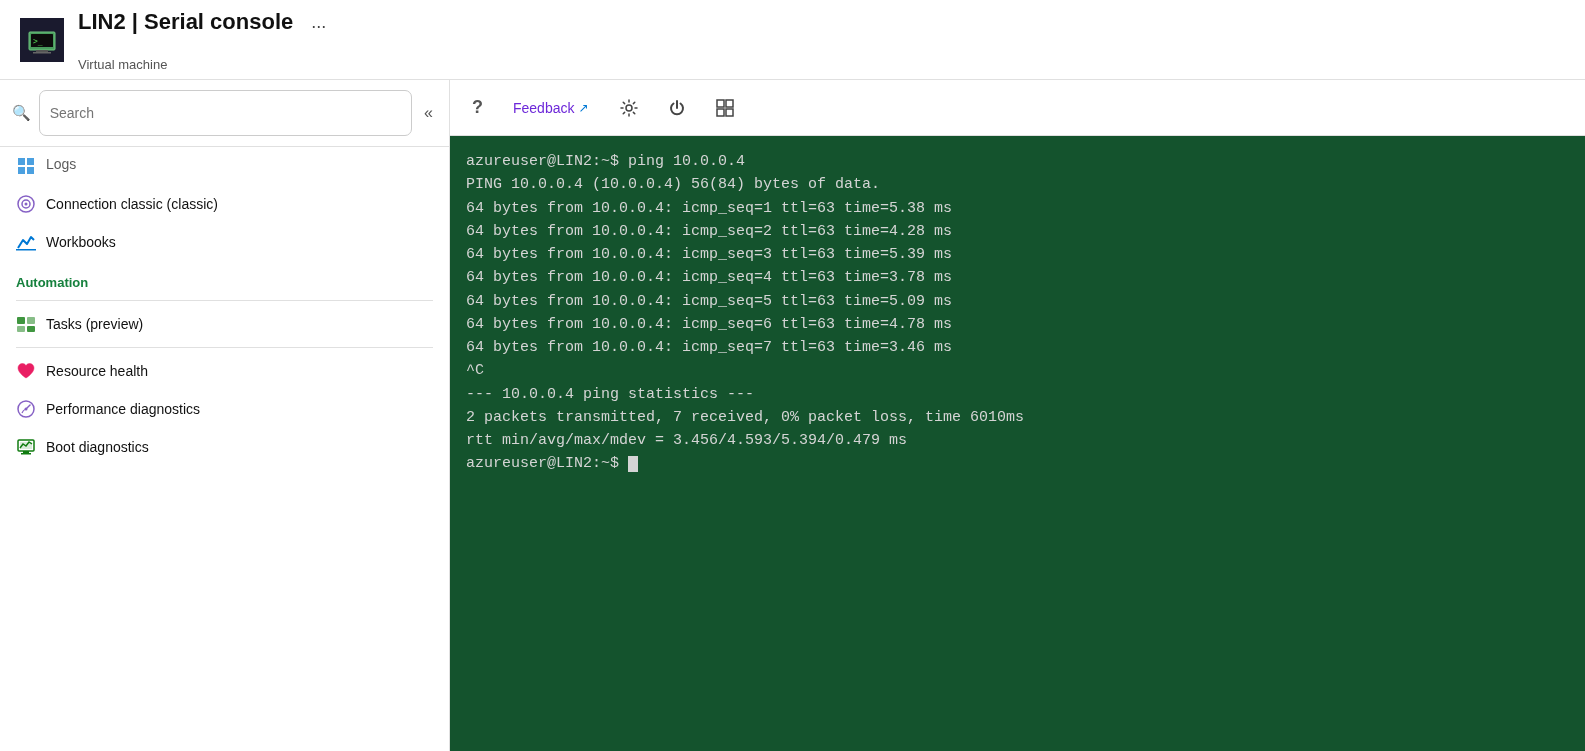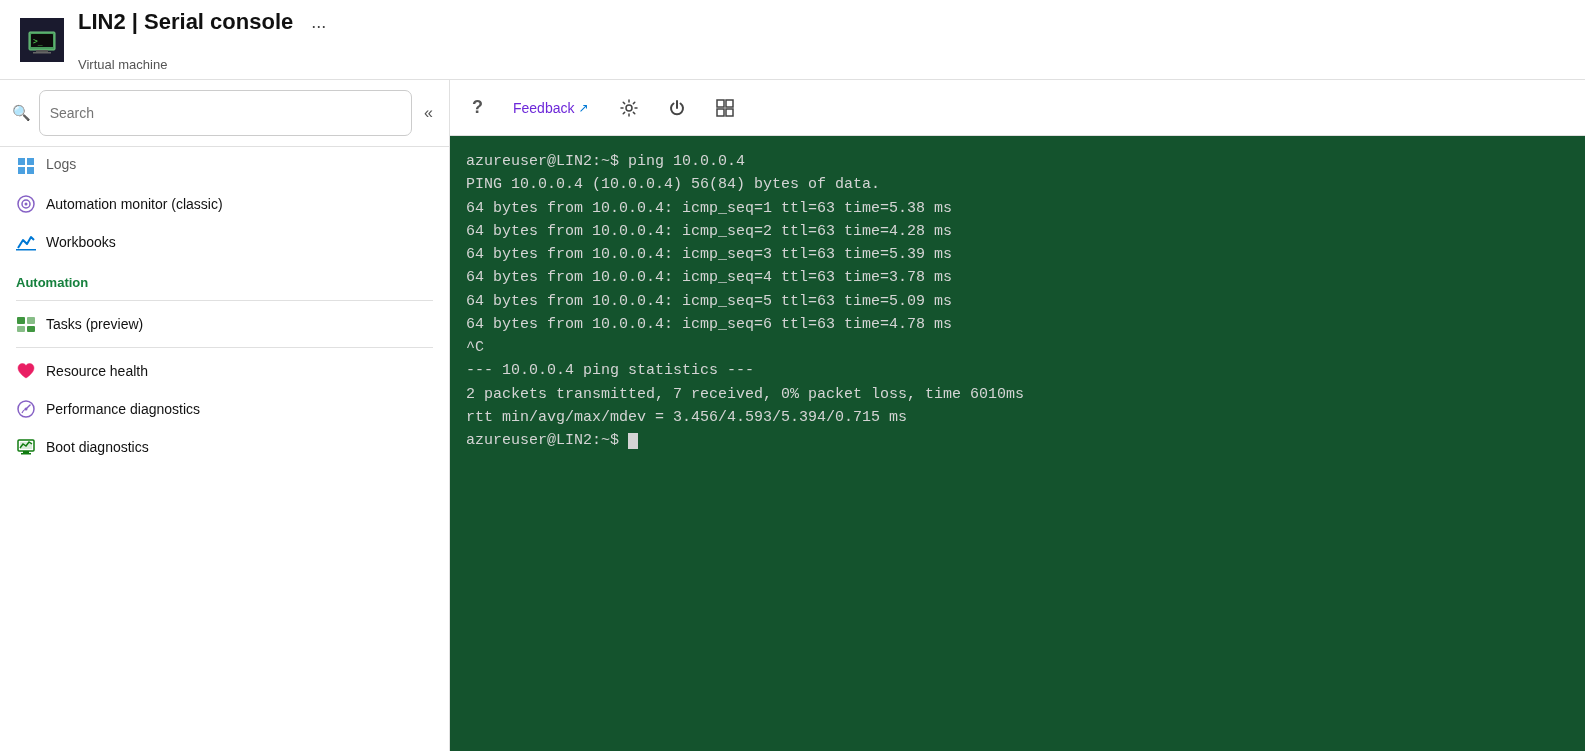--- a/index.html
+++ b/index.html
@@ -93,21 +93,21 @@
     </div>
 
     <div class="sidebar-item">
       <div class="sidebar-item-icon">
         <svg width="20" height="20" viewBox="0 0 20 20" fill="none">
           <circle cx="10" cy="10" r="8" stroke="#8661c5" stroke-width="1.5" fill="none"></circle>
           <circle cx="10" cy="10" r="4" stroke="#8661c5" stroke-width="1.5" fill="none"></circle>
           <circle cx="10" cy="10" r="1.5" fill="#8661c5"></circle>
         </svg>
       </div>
-      <span class="sidebar-item-label">Automation monitor (classic)</span>
+      <span class="sidebar-item-label">Connection classic (classic)</span>
     </div>
 
     <div class="sidebar-item">
       <div class="sidebar-item-icon">
         <svg width="20" height="20" viewBox="0 0 20 20" fill="none">
           <polyline points="2,16 7,8 11,12 15,5 18,8" stroke="#0078d4" stroke-width="2" fill="none" stroke-linejoin="round"></polyline>
           <rect x="0" y="17" width="20" height="1.5" fill="#0078d4"></rect>
         </svg>
       </div>
       <span class="sidebar-item-label">Workbooks</span>
@@ -201,21 +201,22 @@
 
     <div class="terminal" id="terminal-output">
     <div class="terminal-line">azureuser@LIN2:~$ ping 10.0.0.4</div>
         <div class="terminal-line">PING 10.0.0.4 (10.0.0.4) 56(84) bytes of data.</div>
         <div class="terminal-line">64 bytes from 10.0.0.4: icmp_seq=1 ttl=63 time=5.38 ms</div>
         <div class="terminal-line">64 bytes from 10.0.0.4: icmp_seq=2 ttl=63 time=4.28 ms</div>
         <div class="terminal-line">64 bytes from 10.0.0.4: icmp_seq=3 ttl=63 time=5.39 ms</div>
         <div class="terminal-line">64 bytes from 10.0.0.4: icmp_seq=4 ttl=63 time=3.78 ms</div>
         <div class="terminal-line">64 bytes from 10.0.0.4: icmp_seq=5 ttl=63 time=5.09 ms</div>
         <div class="terminal-line">64 bytes from 10.0.0.4: icmp_seq=6 ttl=63 time=4.78 ms</div>
+        <div class="terminal-line">64 bytes from 10.0.0.4: icmp_seq=7 ttl=63 time=3.46 ms</div>
         <div class="terminal-line">^C</div>
         <div class="terminal-line">--- 10.0.0.4 ping statistics ---</div>
         <div class="terminal-line">2 packets transmitted, 7 received, 0% packet loss, time 6010ms</div>
-        <div class="terminal-line">rtt min/avg/max/mdev = 3.456/4.593/5.394/0.715 ms</div>
+        <div class="terminal-line">rtt min/avg/max/mdev = 3.456/4.593/5.394/0.479 ms</div>
         <div class="terminal-line">azureuser@LIN2:~$ <span class="terminal-cursor"></span></div>
       </div>
 
   </div>
 </div>
 
 </body></html>

